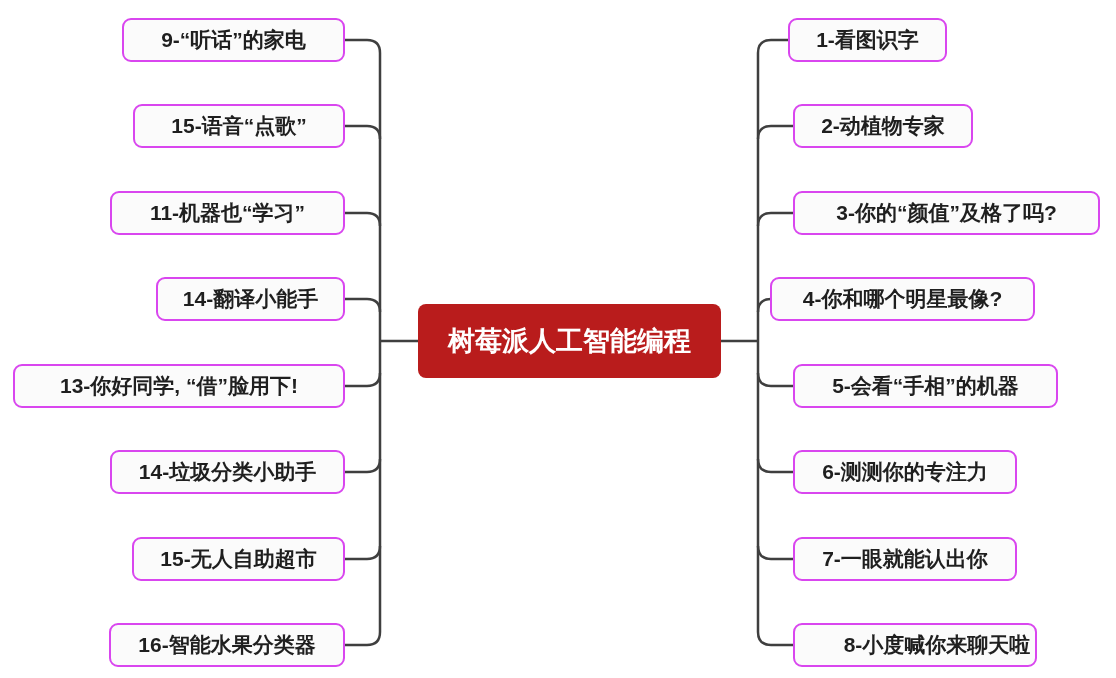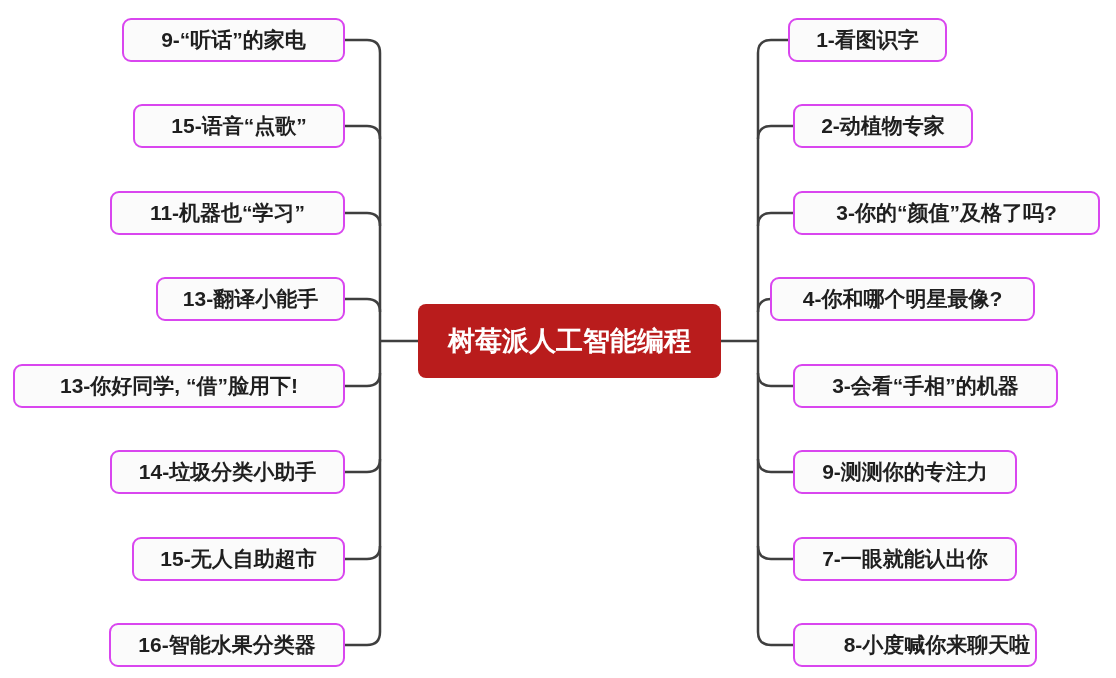--- a/index.html
+++ b/index.html
@@ -88,28 +88,28 @@
       <path d="M793 559 H771 Q758 559 758 546"></path>
       <path d="M793 645 H771 Q758 645 758 632"></path>
     </g>
   </svg>
 
   <div class="central">树莓派人工智能编程</div>
 
   <div class="branch" style="left:122px; top:18px;  width:223px;">9-“听话”的家电</div>
   <div class="branch" style="left:133px; top:104px; width:212px;">15-语音“点歌”</div>
   <div class="branch" style="left:110px; top:191px; width:235px;">11-机器也“学习”</div>
-  <div class="branch" style="left:156px; top:277px; width:189px;">13-翻译小能手</div>
+  <div class="branch" style="left:156px; top:277px; width:189px;">14-翻译小能手</div>
   <div class="branch" style="left:13px;  top:364px; width:332px;">13-你好同学, “借”脸用下!</div>
   <div class="branch" style="left:110px; top:450px; width:235px;">14-垃圾分类小助手</div>
   <div class="branch" style="left:132px; top:537px; width:213px;text-align:center;">15-无人自助超市</div>
   <div class="branch" style="left:109px; top:623px; width:236px;">16-智能水果分类器</div>
 
   <div class="branch" style="left:788px; top:18px;  width:159px;">1-看图识字</div>
   <div class="branch" style="left:793px; top:104px; width:180px;">2-动植物专家</div>
   <div class="branch" style="left:793px; top:191px; width:307px;">3-你的“颜值”及格了吗?</div>
   <div class="branch" style="left:770px; top:277px; width:265px;">4-你和哪个明星最像?</div>
-  <div class="branch" style="left:793px; top:364px; width:265px;">3-会看“手相”的机器</div>
-  <div class="branch" style="left:793px; top:450px; width:224px;">9-测测你的专注力</div>
+  <div class="branch" style="left:793px; top:364px; width:265px;">5-会看“手相”的机器</div>
+  <div class="branch" style="left:793px; top:450px; width:224px;">6-测测你的专注力</div>
   <div class="branch" style="left:793px; top:537px; width:224px;">7-一眼就能认出你</div>
   <div class="branch" style="left:793px; top:623px; width:244px;padding-left:44px;">8-小度喊你来聊天啦</div>
 
 </div>
 
 </body></html>

